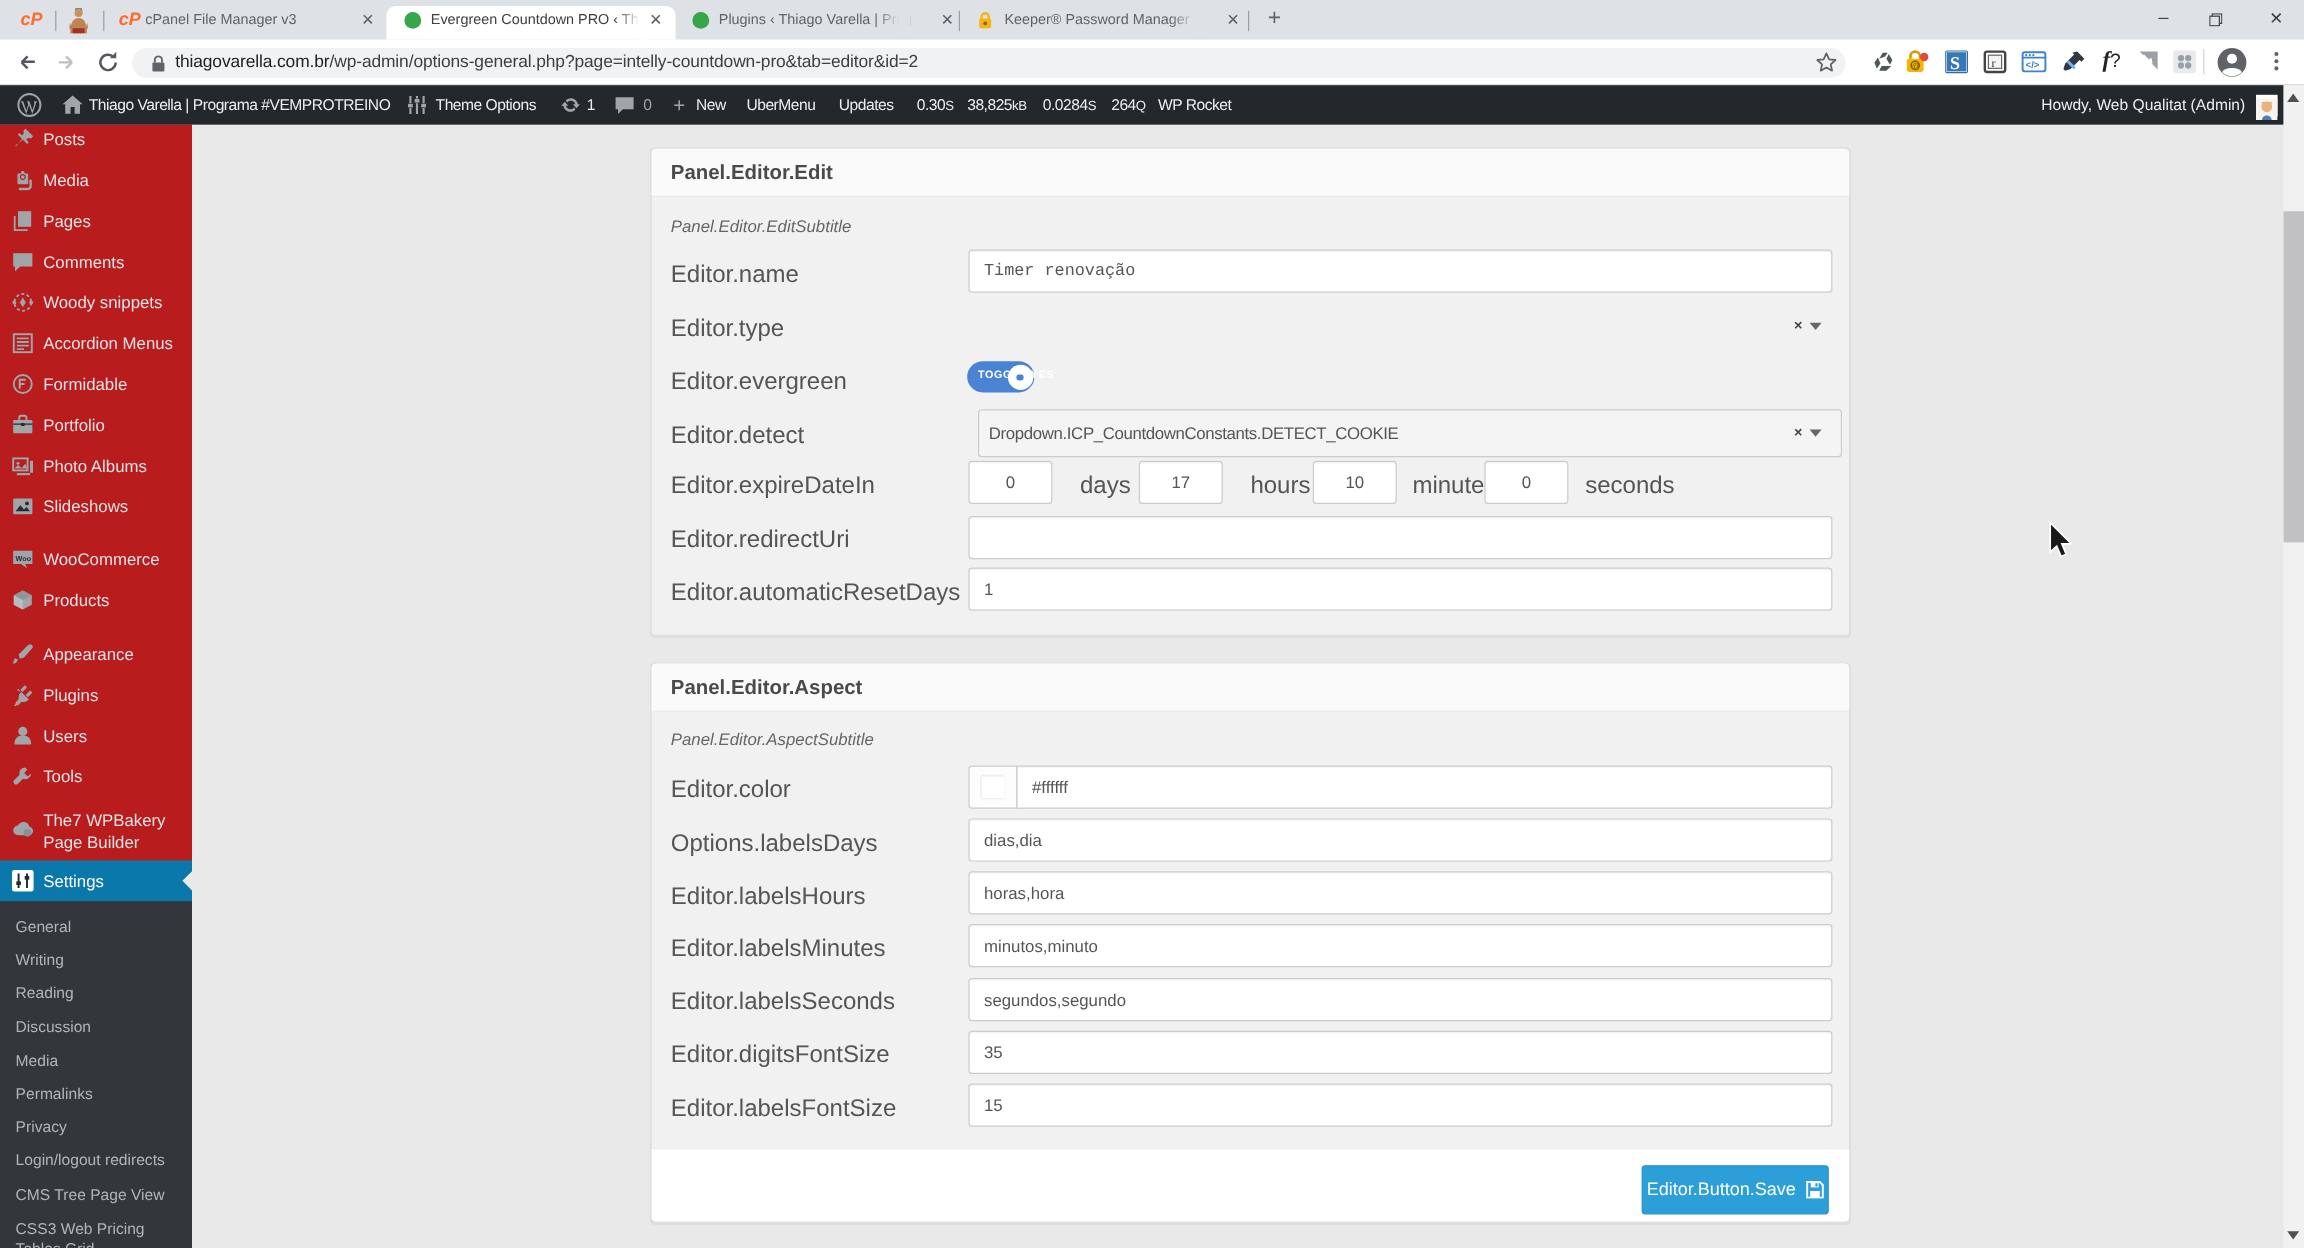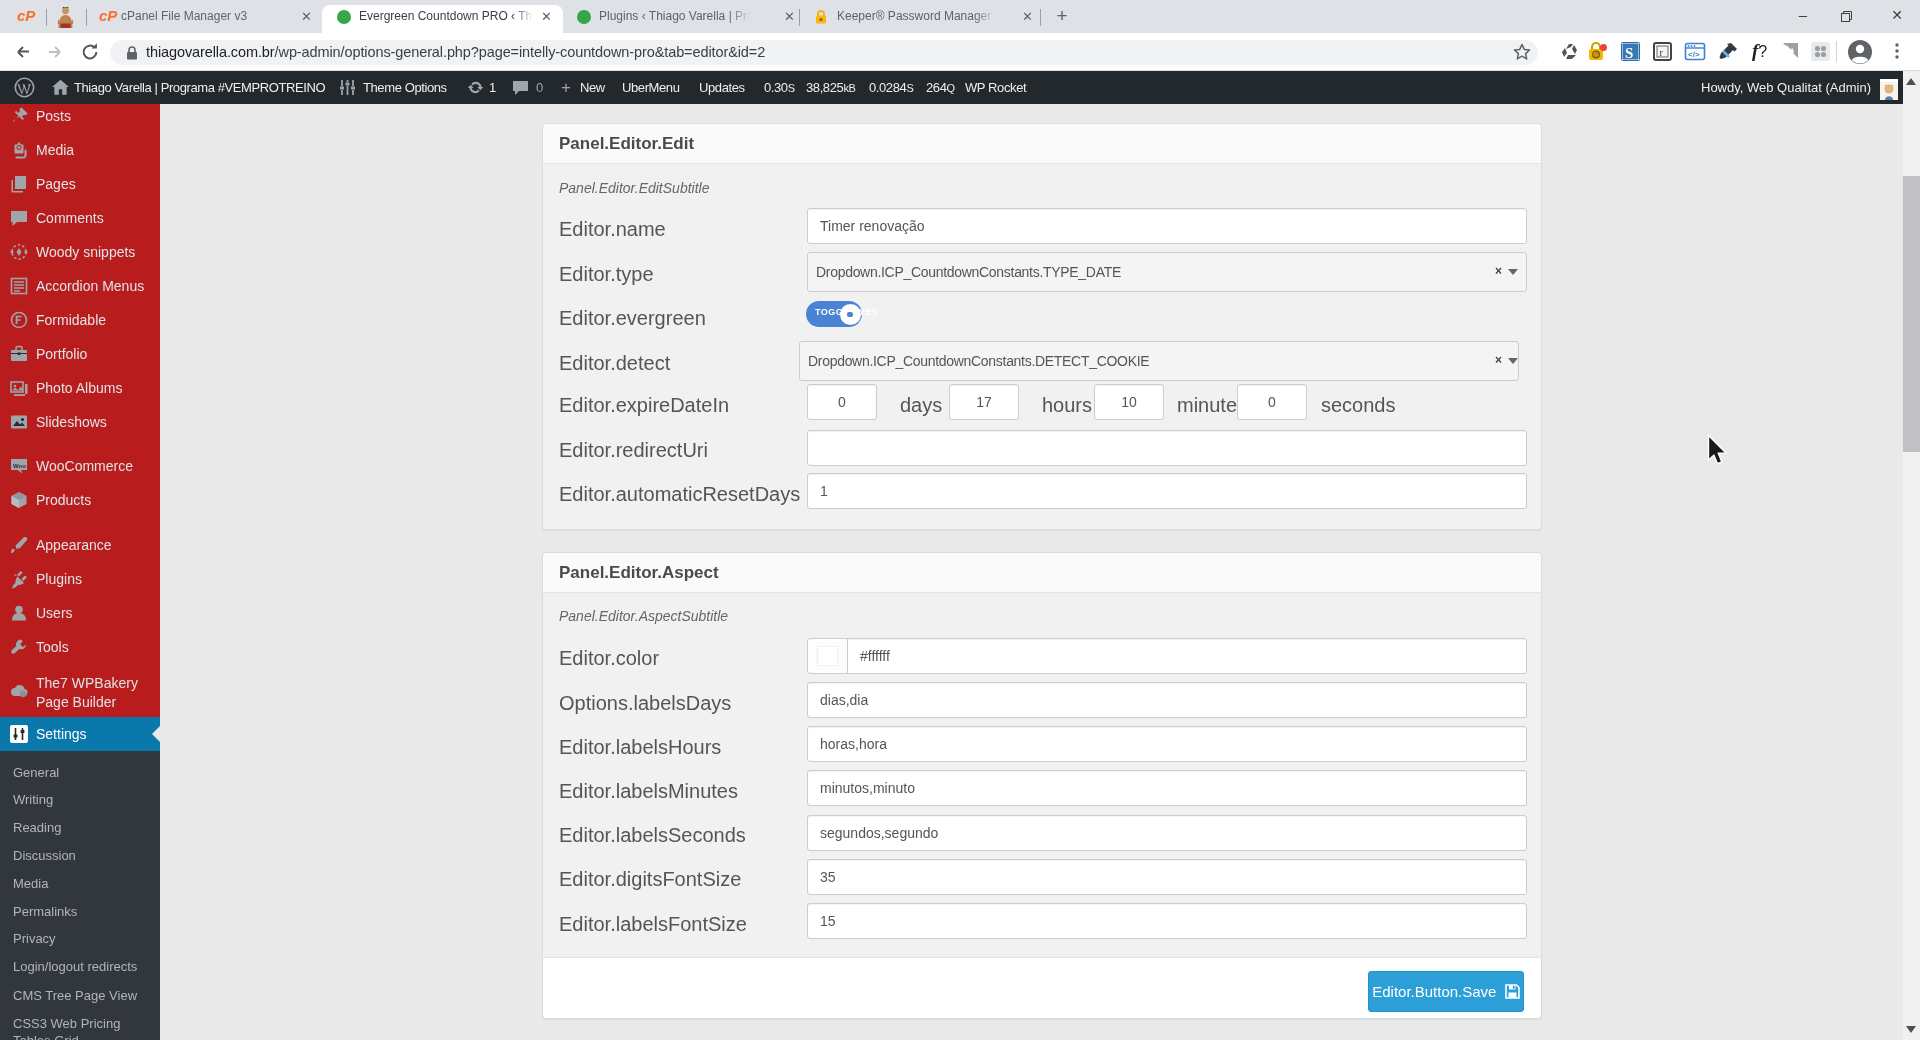--- a/index.html
+++ b/index.html
@@ -391,35 +391,34 @@
 </div>
 
 <div class="abs" id="content">
   <div class="panel" id="panel1" style="top:19px; height:407px;">
     <div class="phd">
         <div class="ptitle">Panel.Editor.Edit</div>
       </div>
     <div class="psub" style="top:56px;">Panel.Editor.EditSubtitle</div>
 
     <div class="flabel" style="top:94px;">Editor.name</div>
-    <div class="inp" style="left:264px;top:84px;width:720px;">Timer renovação</div>
+    <div class="inp" style="left:264px;top:84px;width:720px;font-family:Liberation Mono, monospace;">Timer renovação</div>
 
     <div class="flabel" style="top:139px;">Editor.type</div>
-    <div class="sel" style="left:264px;top:128px;width:720px;">Dropdown.ICP_CountdownConstants.TYPE_DATE</div>
     <div class="selx" style="left:952px;top:140px;">×</div>
     <div class="selarr" style="left:965px;top:145px;"></div>
 
     <div class="flabel" style="top:183px;">Editor.evergreen</div>
     <div class="abs" style="left:263px;top:177px;width:56px;height:26px;border-radius:13px;background:#4a82d4;"></div>
     <div class="abs" style="left:272px;top:183px;font-size:9px;font-weight:bold;color:#fff;letter-spacing:0.5px;">TOGGLE.YES</div>
     <div class="abs" style="left:297px;top:180px;width:21px;height:21px;border-radius:50%;background:#fff;"></div>
     <div class="abs" style="left:304px;top:188px;width:6px;height:5px;border-radius:2px;background:#4a82d4;"></div>
 
     <div class="flabel" style="top:228px;">Editor.detect</div>
-    <div class="sel" style="left:256px;top:217px;width:720px;">Dropdown.ICP_CountdownConstants.DETECT_COOKIE</div>
+    <div class="sel" style="left:272px;top:217px;width:720px;">Dropdown.ICP_CountdownConstants.DETECT_COOKIE</div>
     <div class="selx" style="left:952px;top:229px;">×</div>
     <div class="selarr" style="left:965px;top:234px;"></div>
 
     <div class="flabel" style="top:270px;">Editor.expireDateIn</div>
     <div class="inp" style="left:264px;top:260px;width:70px;text-align:center;padding:0;">0</div>
     <div class="flabel" style="left:357px;top:270px;">days</div>
     <div class="inp" style="left:406px;top:260px;width:70px;text-align:center;padding:0;">17</div>
     <div class="flabel" style="left:499px;top:270px;">hours</div>
     <div class="inp" style="left:551px;top:260px;width:70px;text-align:center;padding:0;">10</div>
     <div class="flabel" style="left:634px;top:270px;">minutes</div>

